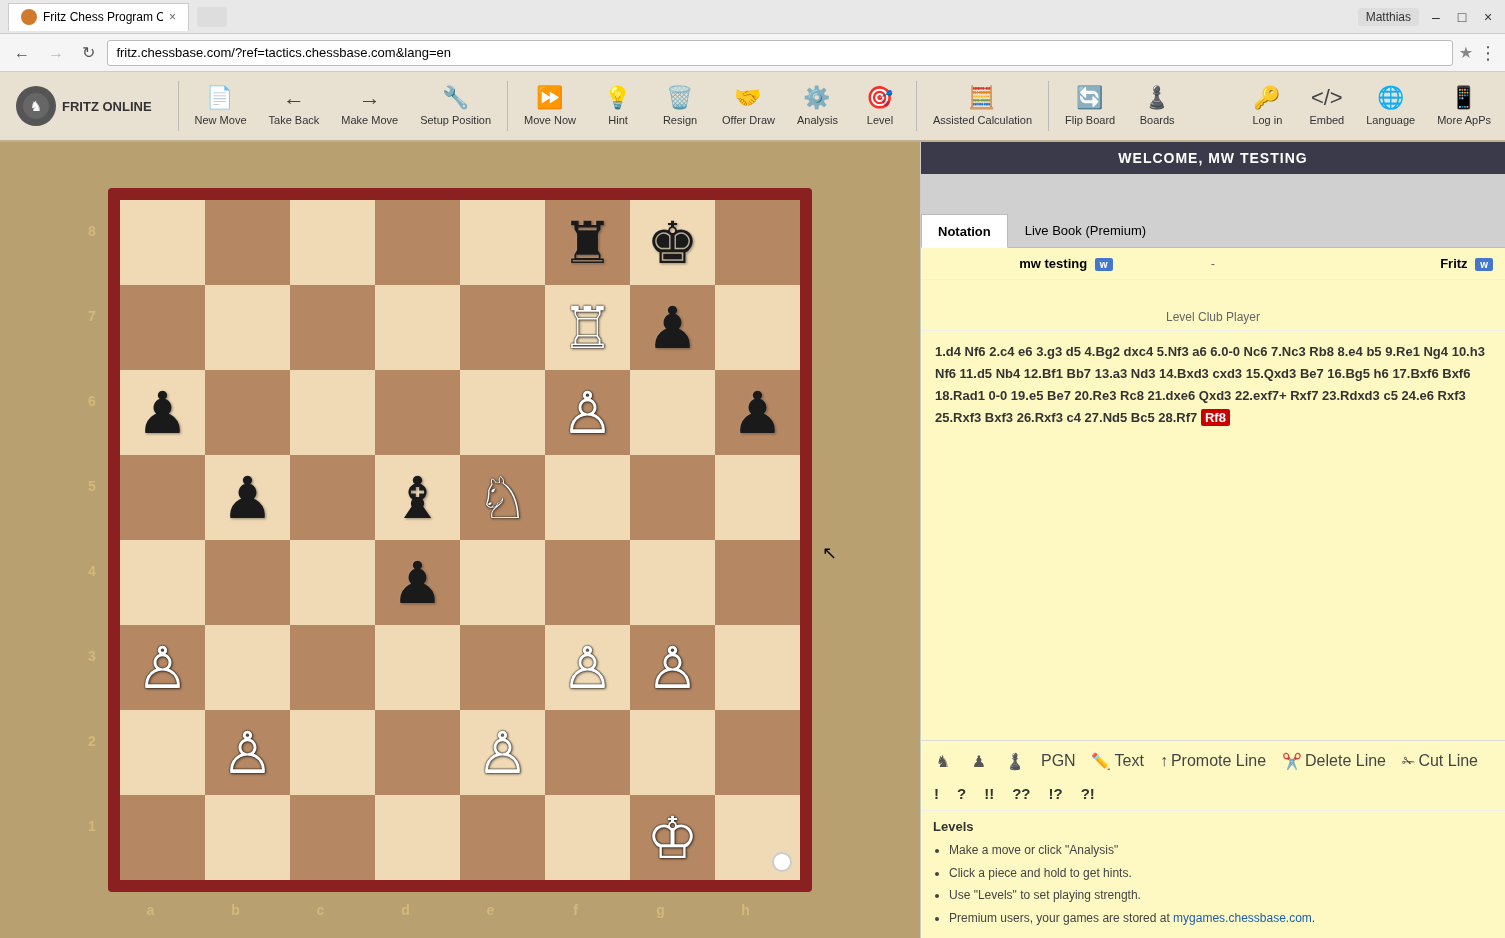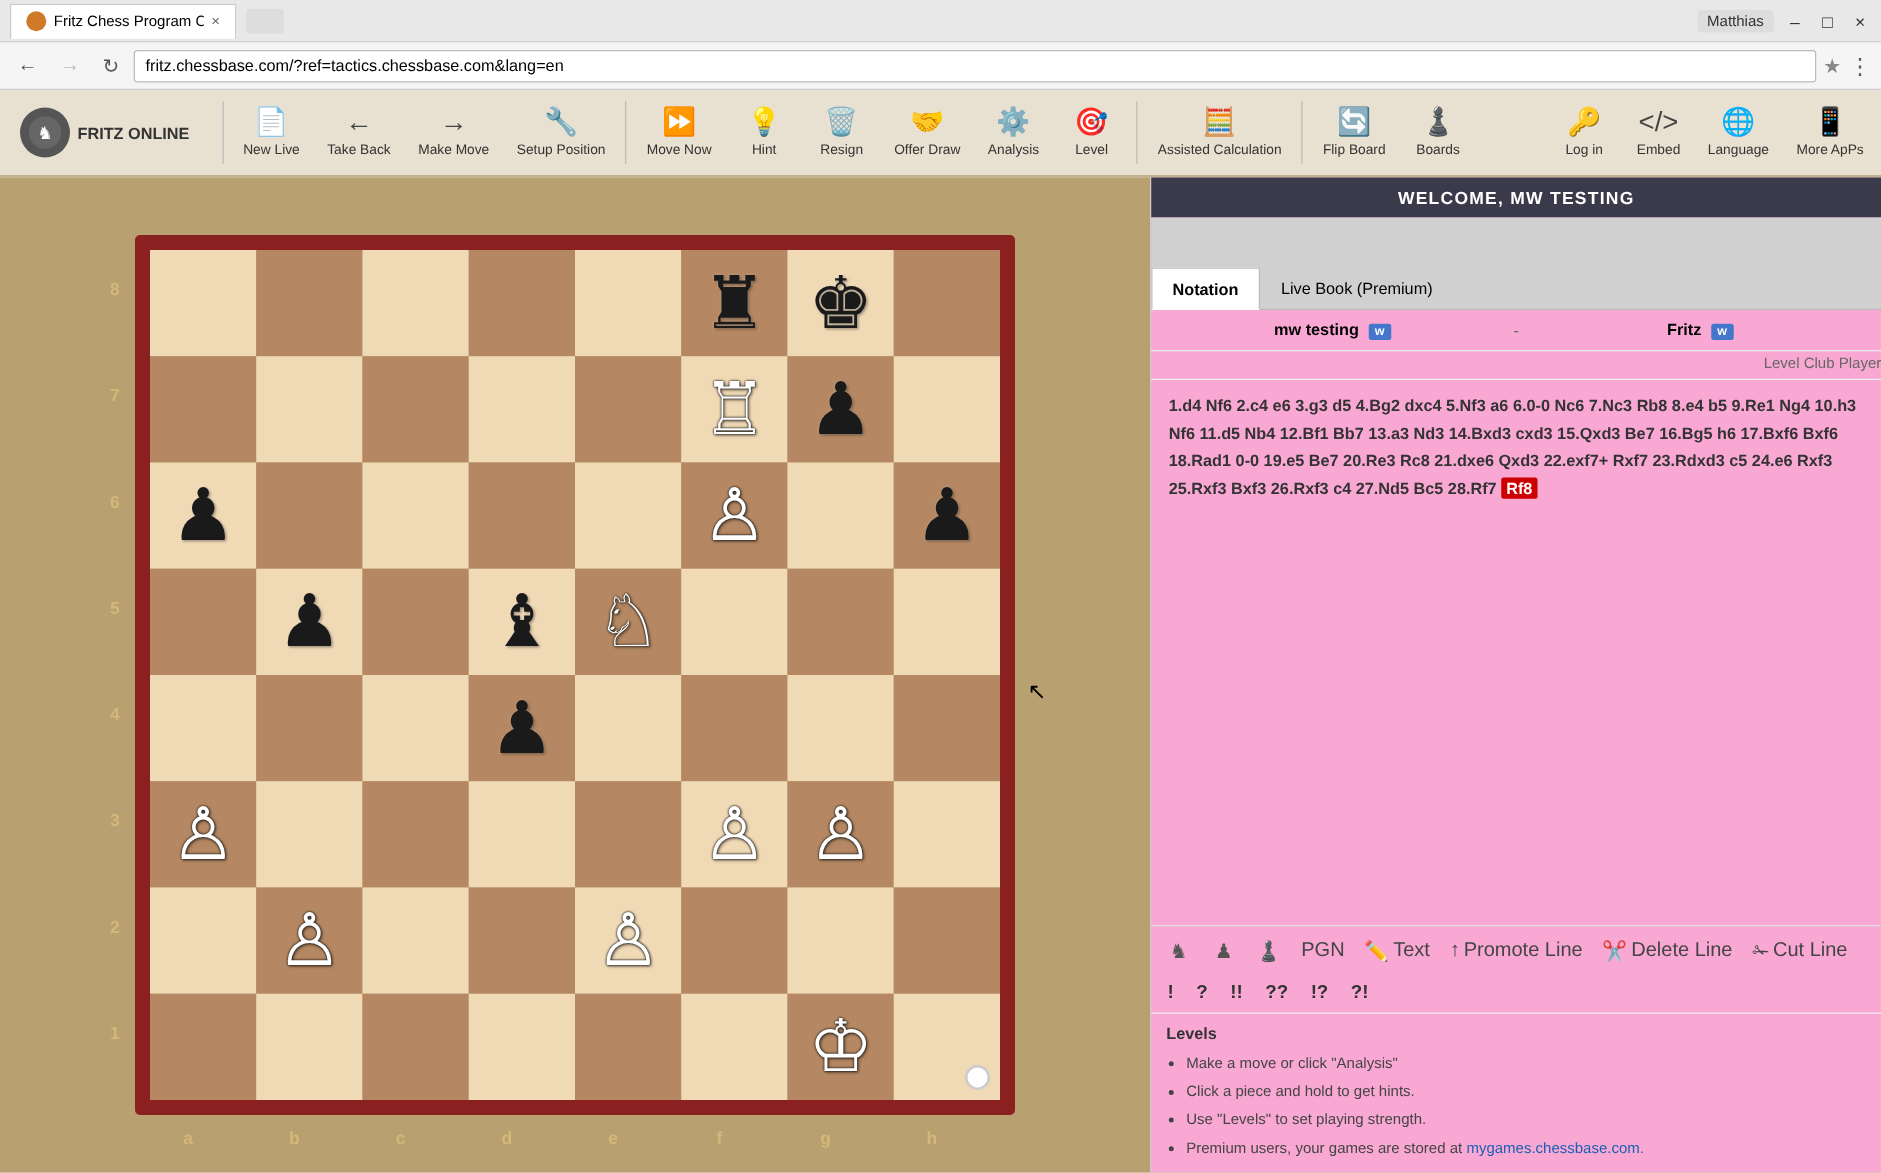--- a/index.html
+++ b/index.html
@@ -195,21 +195,21 @@
       width: 20px;
       height: 20px;
       background: white;
       border-radius: 50%;
       border: 2px solid #ccc;
     }
 
     
     .right-panel {
       flex: 1;
-      background: #f9a8d4;
+      background: #fef9c3;
       display: flex;
       flex-direction: column;
       border-left: 1px solid #ccc;
     }
 
     .panel-header {
       background: #3a3a4a;
       color: white;
       text-align: center;
       padding: 8px;
@@ -241,36 +241,37 @@
 
     .players-row {
       display: flex;
       align-items: center;
       padding: 8px 12px;
       border-bottom: 1px solid #eee;
       font-size: 13px;
     }
     .player-name { flex: 1; text-align: center; font-weight: bold; }
     .player-dash { flex: 0; padding: 0 12px; color: #666; }
-    .player-engine { flex: 1; text-align: center; font-weight: bold; }
+    .player-engine { flex: 1; text-align: right; font-weight: bold; }
     .player-badge {
       display: inline-block;
       background: #4477cc;
       color: white;
       font-size: 10px;
       padding: 1px 5px;
       border-radius: 2px;
       margin-left: 4px;
     }
     .level-label {
-      text-align: right;
+      text-align: center;
       color: #666;
       font-size: 12px;
       padding: 2px 0 6px;
       border-bottom: 1px solid #eee;
+      margin-top: 28px;
     }
 
     .notation-area {
       flex: 1;
       padding: 10px 14px;
       font-size: 13px;
       line-height: 1.6;
       overflow-y: auto;
       color: #333;
       font-weight: bold;
@@ -382,21 +383,21 @@
           <circle cx="15" cy="15" r="13" fill="#666"></circle>
           <text x="15" y="20" text-anchor="middle" fill="white" font-size="14">♞</text>
         </svg>
     </div>
     <span class="app-logo-text">FRITZ ONLINE</span>
   </div>
   <div class="toolbar-divider"></div>
 
   <button class="toolbar-btn">
     <span class="icon">📄</span>
-    <span class="label">New Live</span>
+    <span class="label">New Move</span>
   </button>
   <button class="toolbar-btn">
     <span class="icon">←</span>
     <span class="label">Take Back</span>
   </button>
   <button class="toolbar-btn">
     <span class="icon">→</span>
     <span class="label">Make Move</span>
   </button>
   <button class="toolbar-btn">

